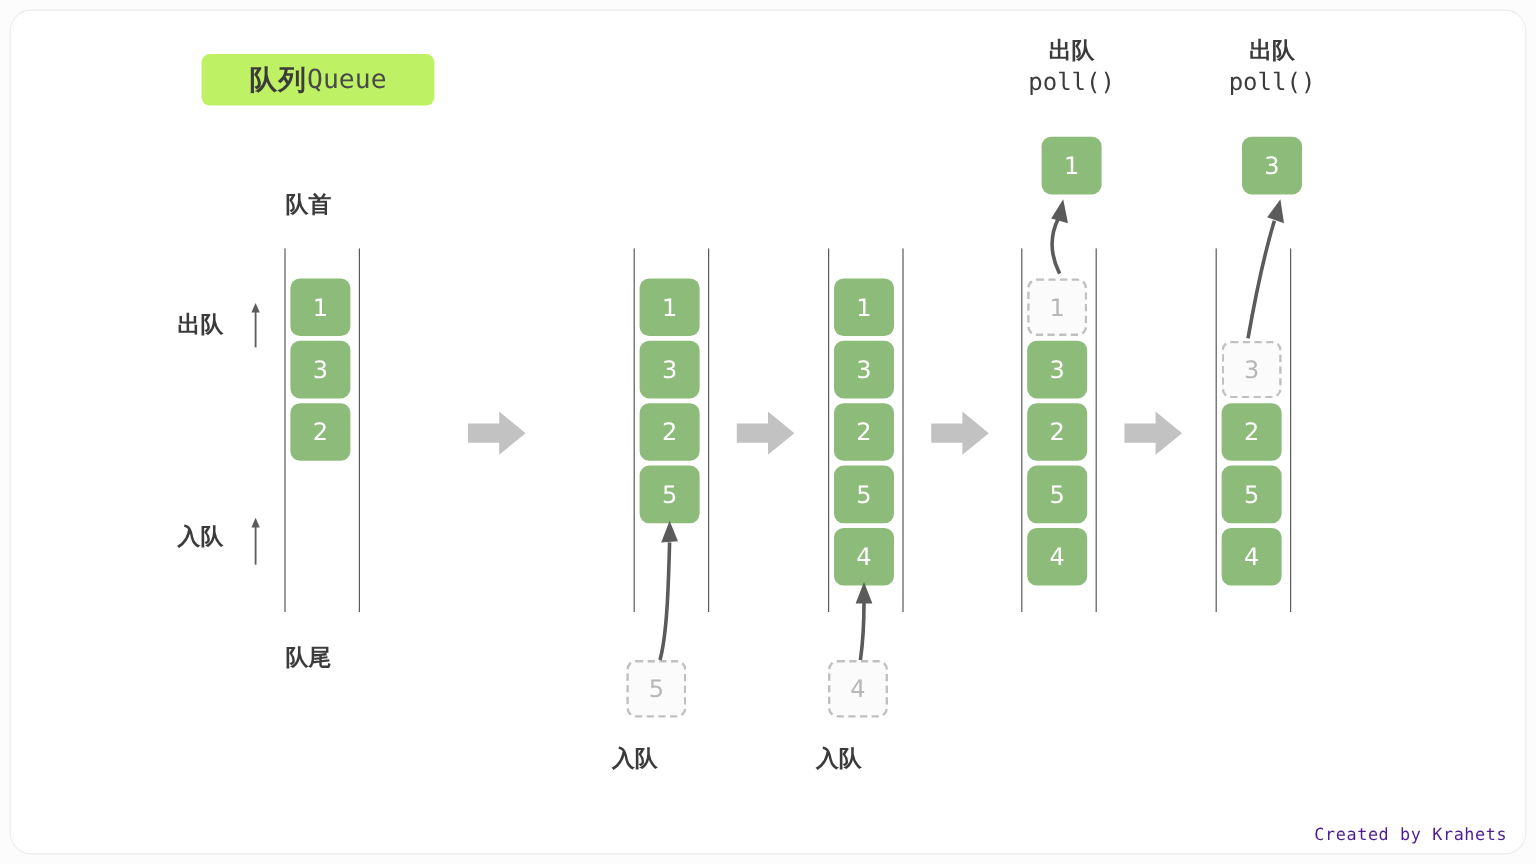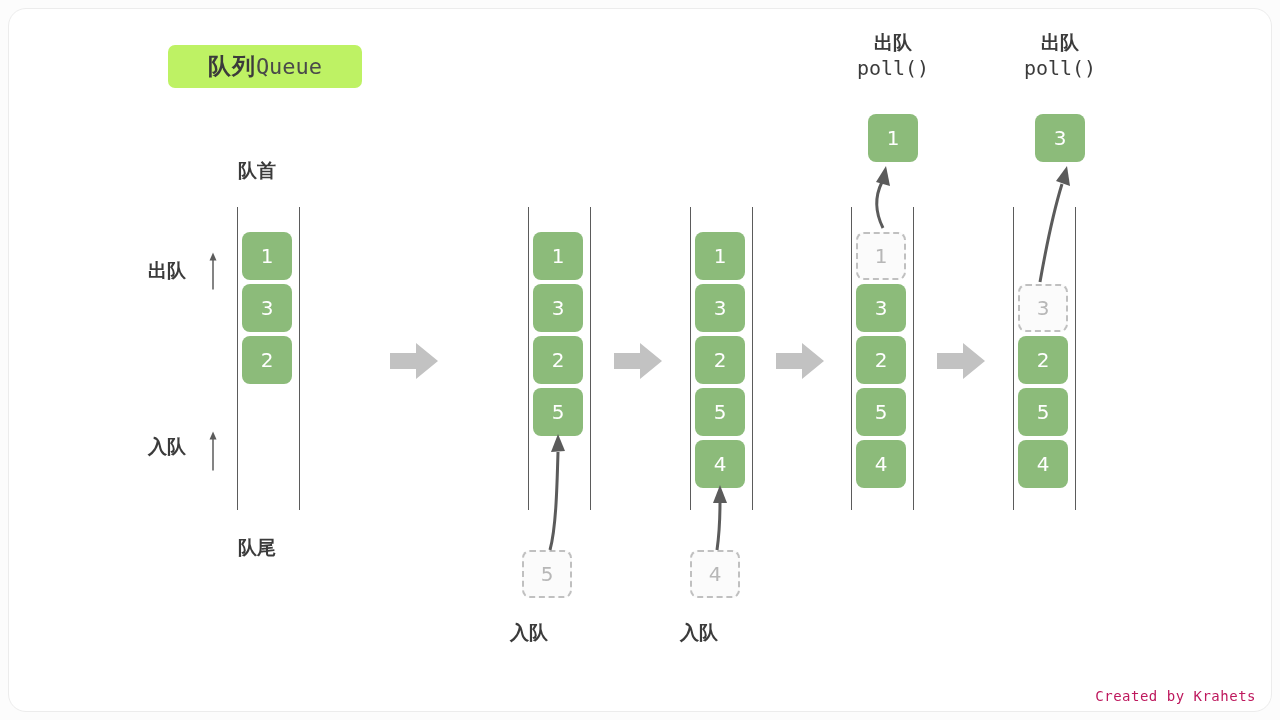--- a/index.html
+++ b/index.html
@@ -157,21 +157,21 @@
   }
   .offer-code .num { color: #4f9a3f; font-weight: bold; }
 
   
   .credit {
     position: absolute;
     right: 24px;
     bottom: 16px;
     font-family: "DejaVu Sans Mono", "Liberation Mono", monospace;
     font-size: 14px;
-    color: #be185d;
+    color: #4c1d95;
     letter-spacing: 0.5px;
   }
 
   svg { overflow: visible; }
 </style>
 </head>
 <body>
 
 <div id="canvas">
   <div class="card"></div>

